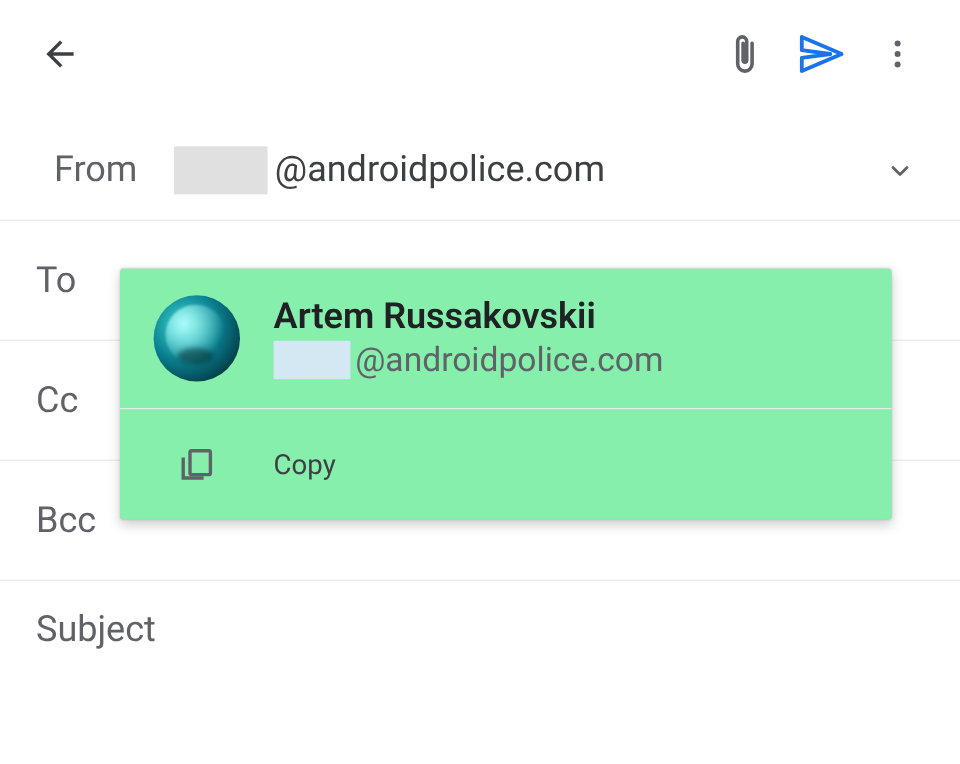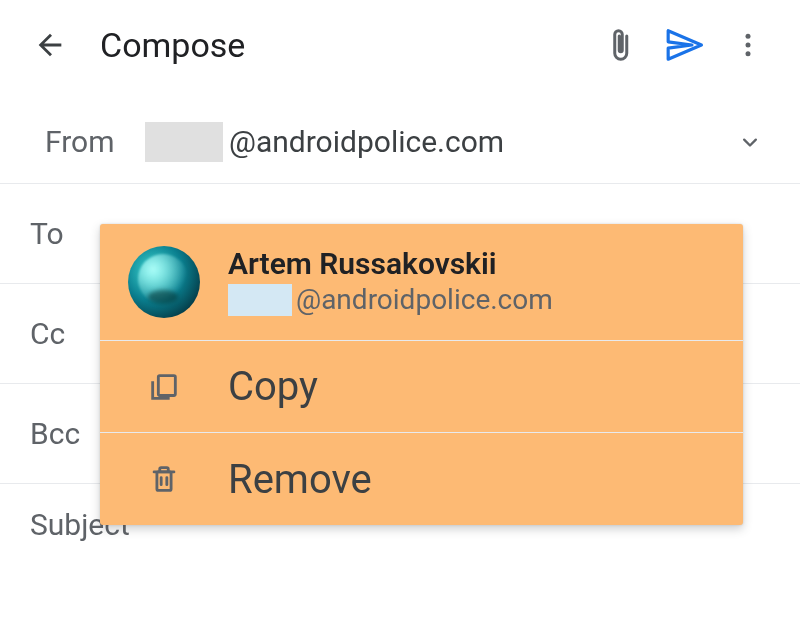--- a/index.html
+++ b/index.html
@@ -63,21 +63,21 @@
     font-size: 30px;
     color:#5f6368;
   }
 
   
   .popup {
     position: absolute;
     left: 100px;
     top: 224px;
     width: 643px;
-    background: #fdba74;
+    background: #86efac;
     border-radius: 3px;
     box-shadow: 0 4px 10px rgba(60,64,67,.25), 0 0 2px rgba(60,64,67,.2);
     z-index: 50;
   }
   .popup-header {
     display: flex;
     align-items: center;
     padding: 22px 28px;
     border-bottom: 1px solid #e8eaed;
   }
@@ -119,35 +119,34 @@
     display:flex; align-items:center;
     height: 92px;
     padding: 0 28px;
     border-bottom: 1px solid #e8eaed;
   }
   .popup-item:last-child { border-bottom: none; }
   .popup-item .pi-icon {
     width: 72px; display:flex; align-items:center; justify-content:center;
     margin-right: 28px;
   }
-  .popup-item .pi-label { font-size: 40px; color:#3c4043; }
+  .popup-item .pi-label { font-size: 23px; color:#3c4043; }
 
   
   .subject-row { overflow:hidden; }
 </style>
 </head>
 <body>
 
 <div class="appbar">
   <div class="back">
     <svg width="34" height="34" viewBox="0 0 24 24">
       <path d="M20 11H7.83l5.59-5.59L12 4l-8 8 8 8 1.41-1.41L7.83 13H20z" fill="#3c4043"></path>
     </svg>
   </div>
-  <div class="title">Compose</div>
   <div class="spacer"></div>
   <div class="action">
     <svg width="36" height="36" viewBox="0 0 24 24">
       <path d="M16.5 6v11.5a4 4 0 0 1-8 0V5a2.5 2.5 0 0 1 5 0v10.5a1 1 0 0 1-2 0V6" fill="none" stroke="#5f6368" stroke-width="2" stroke-linecap="round"></path>
     </svg>
   </div>
   <div class="action">
     <svg width="38" height="38" viewBox="0 0 24 24">
       <path d="M2 21l21-9L2 3v7l15 2-15 2z" fill="none" stroke="#1a73e8" stroke-width="2" stroke-linejoin="round"></path>
     </svg>
@@ -203,24 +202,13 @@
   </div>
   <div class="popup-item">
     <div class="pi-icon">
       <svg width="34" height="34" viewBox="0 0 24 24">
         <rect x="8" y="4" width="12" height="14" rx="1" fill="none" stroke="#5f6368" stroke-width="2"></rect>
         <path d="M4 8v12h12" fill="none" stroke="#5f6368" stroke-width="2"></path>
       </svg>
     </div>
     <div class="pi-label">Copy</div>
   </div>
-  <div class="popup-item">
-    <div class="pi-icon">
-      <svg width="34" height="34" viewBox="0 0 24 24">
-        <path d="M5 7h14" stroke="#5f6368" stroke-width="2" stroke-linecap="round"></path>
-        <rect x="7" y="7" width="10" height="13" rx="1" fill="none" stroke="#5f6368" stroke-width="2"></rect>
-        <path d="M10 11v5M14 11v5" stroke="#5f6368" stroke-width="2" stroke-linecap="round"></path>
-        <path d="M9 7V5a1 1 0 0 1 1-1h4a1 1 0 0 1 1 1v2" fill="none" stroke="#5f6368" stroke-width="2"></path>
-      </svg>
-    </div>
-    <div class="pi-label">Remove</div>
-  </div>
 </div>
 
 </body></html>

